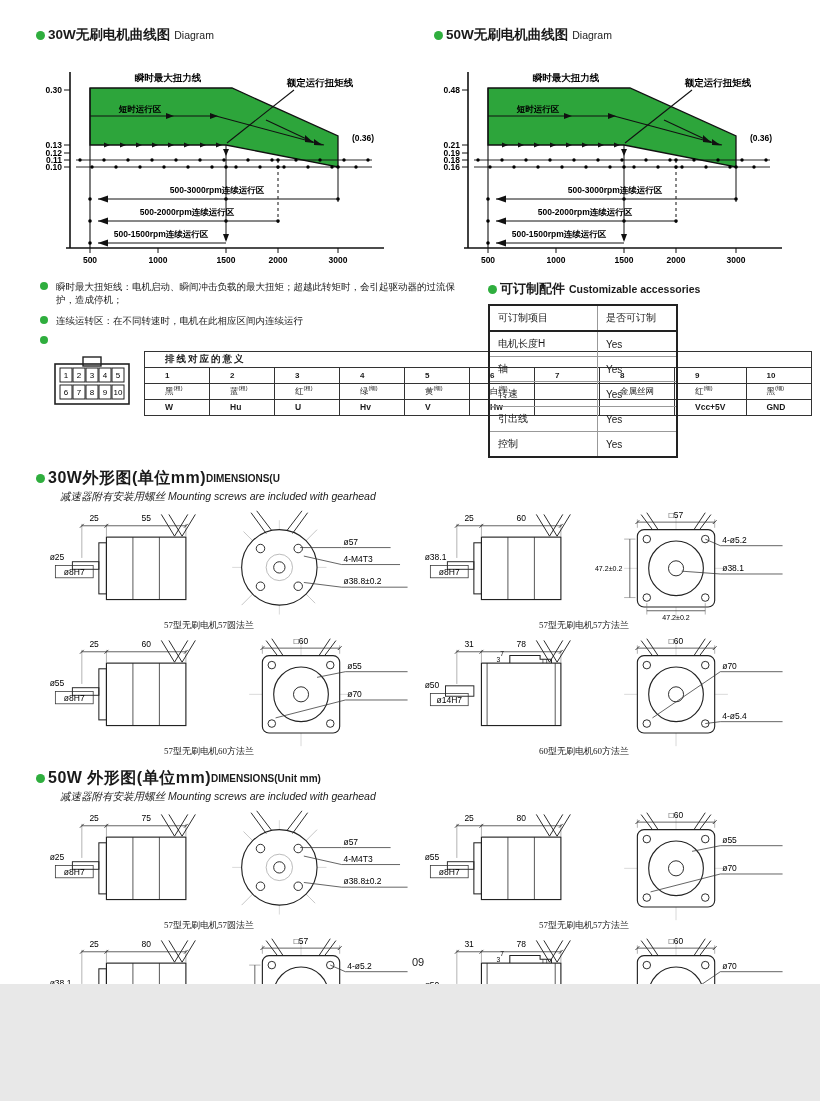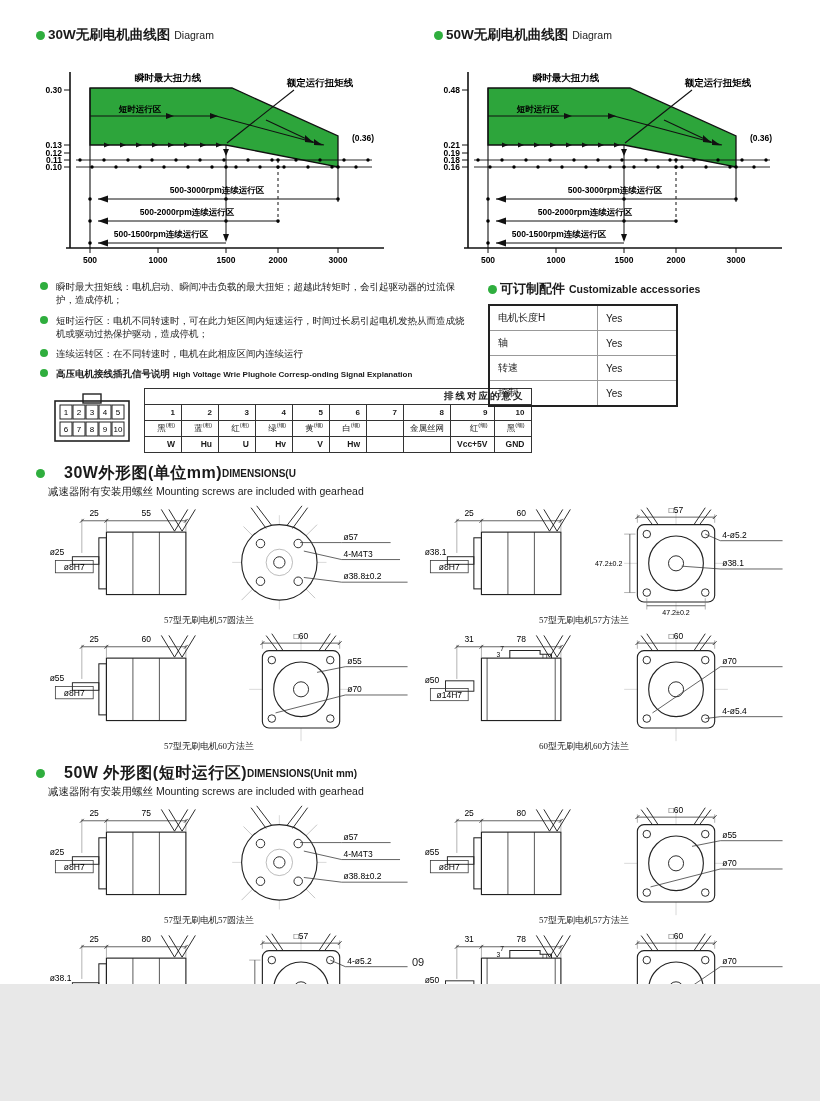--- a/index.html
+++ b/index.html
@@ -12,39 +12,39 @@
   .chart-title-cn{font-size:13.5px;font-weight:bold;}
   .chart-title-en{font-size:10.5px;font-weight:normal;margin-left:4px;}
   .mid-row{display:flex;gap:18px;padding:6px 24px 0 40px;}
   .notes-col{width:430px;flex:none;}
   .note-item{display:flex;gap:8px;margin-bottom:7px;font-size:9.5px;line-height:1.4;}
   .note-dot{width:8px;height:8px;border-radius:50%;background:var(--green,#2fae3e);margin-top:2px;flex:none;}
   .note-bold{font-weight:bold;}
   .note-en{font-weight:bold;font-size:8px;}
   .wire-row{display:flex;gap:12px;align-items:center;margin:6px 0 0 12px;}
   table.wire{border-collapse:collapse;font-size:8px;}
-  table.wire th,table.wire td{border:1px solid #333;text-align:right;padding:1px 6px;min-width:24px;height:13px;}
+  table.wire th,table.wire td{border:1px solid #333;text-align:left;padding:1px 20px;min-width:24px;height:13px;}
   table.wire .wt-title{font-size:9.5px;font-weight:bold;letter-spacing:2px;}
   table.wire td .sub{font-size:5.5px;vertical-align:super;}
   table.wire td.color-cell{font-size:8.5px;white-space:nowrap;}
   table.wire td.sig{font-weight:bold;font-size:8.5px;}
   .acc-col{flex:1;}
   .acc-head{display:flex;align-items:center;margin-bottom:6px;}
   .acc-title-cn{font-size:13px;font-weight:bold;}
   .acc-title-en{font-size:10.5px;font-weight:bold;margin-left:4px;}
   table.acc{border-collapse:collapse;border:2px solid #222;font-size:10px;width:190px;}
   table.acc th{border-bottom:2px solid #222;}
   table.acc th,table.acc td{text-align:left;padding:5px 8px;border-top:1px solid #999;}
   table.acc th{font-weight:normal;}
   table.acc td.yes,table.acc th.c2{border-left:1px solid #999;width:62px;}
   .dim-section{padding:10px 0 0 36px;}
   .dim-head{display:flex;align-items:center;}
-  .h-dim-cn{font-size:16px;font-weight:bold;letter-spacing:0.5px;margin-left:16px;}
+  .h-dim-cn{font-size:16px;font-weight:bold;letter-spacing:0.5px;}
   .h-dim-en{font-size:10px;font-weight:bold;}
-  .dim-sub{font-size:10.5px;margin:1px 0 4px 12px;}
+  .dim-sub{font-size:10.5px;margin:1px 0 4px 24px;font-style:italic;}
   .dim-sub .en{margin-left:3px;}
   .draw-grid{display:grid;grid-template-columns:375px 375px;row-gap:2px;margin-left:8px;}
   .drawing{display:flex;flex-direction:column;}
   .drawing-figs{display:flex;}
   .caption{font-size:9px;text-align:center;width:330px;margin-top:-4px;font-family:"Liberation Serif","DejaVu Serif",serif;}
   .pagenum{position:absolute;bottom:16px;left:16px;right:0;text-align:center;font-size:11px;color:#222;}
   svg text{font-family:"Liberation Sans","DejaVu Sans",sans-serif;}
 </style>
 </head>
 <body>
@@ -266,29 +266,24 @@
 
   <div class="mid-row">
     <div class="notes-col">
       <div id="notes">
           <div class="note-item">
     <span class="note-dot"></span>
             <div><span>瞬时最大扭矩线：电机启动、瞬间冲击负载的最大扭矩；超越此转矩时，会引起驱动器的过流保护，造成停机；</span></div>
           </div>
           <div class="note-item">
     <span class="note-dot"></span>
-            <div><span>短时运行区：电机不同转速时，可在此力矩区间内短速运行，时间过长易引起电机发热从而造成烧机或驱动过热保护驱动，造成停机；</span></div>
+            <div><span>连续运转区：在不同转速时，电机在此相应区间内连续运行</span></div>
           </div>
           <div class="note-item">
     <span class="note-dot"></span>
-            <div><span>连续运转区：在不同转速时，电机在此相应区间内连续运行</span></div>
-          </div>
-          <div class="note-item">
-    <span class="note-dot"></span>
-            <div><span class="note-bold">高压电机接线插孔信号说明</span> <span class="note-en">High Voltage Wrie Plughole Corresp-onding Signal Explanation</span></div>
           </div>
         </div>
       <div class="wire-row">
         <div id="connector"><svg width="80" height="52" viewBox="0 0 80 52">
     <rect x="31" y="2" width="18" height="9" fill="none" stroke="#222" stroke-width="1.4"></rect>
     <rect x="3" y="9" width="74" height="40" fill="none" stroke="#222" stroke-width="1.6"></rect>
               <rect x="8" y="13" width="12" height="14" fill="none" stroke="#222"></rect>
     <text x="14" y="23" font-size="8" text-anchor="middle">1</text>
               <rect x="21" y="13" width="12" height="14" fill="none" stroke="#222"></rect>
     <text x="27" y="23" font-size="8" text-anchor="middle">2</text>
@@ -359,29 +354,37 @@
     <div class="acc-col">
       <div class="acc-head">
         <span class="gdot"></span>
         <span class="acc-title-cn">可订制配件</span>
         <span class="acc-title-en">Customizable accessories</span>
       </div>
       <div id="acctable">
           <table class="acc">
     <tbody>
               <tr>
+                <th>可订制项目</th>
+        <th class="c2">是否可订制</th>
+              </tr>
+              <tr>
       <td>电机长度H</td>
       <td class="yes">Yes</td>
               </tr>
               <tr>
       <td>轴</td>
       <td class="yes">Yes</td>
               </tr>
               <tr>
       <td>转速</td>
+      <td class="yes">Yes</td>
+              </tr>
+              <tr>
+      <td>引出线</td>
       <td class="yes">Yes</td>
               </tr>
               <tr>
       <td>控制</td>
       <td class="yes">Yes</td>
               </tr>
             </tbody>
           </table>
         </div>
     </div>
@@ -627,21 +630,21 @@
             </svg>
           </div>
       <div class="caption">60型无刷电机60方法兰</div>
     </div>
       </div>
   </div>
 
   <div class="dim-section">
     <div class="dim-head">
       <span class="gdot"></span>
-      <span class="h-dim-cn">50W 外形图(短时运行区)</span>
+      <span class="h-dim-cn">50W 外形图(单位mm)</span>
       <span class="h-dim-en">DIMENSIONS(Unit mm)</span>
     </div>
     <div class="dim-sub">
       <span>减速器附有安装用螺丝</span><span class="en">Mounting screws are included with gearhead</span>
     </div>
     <div class="draw-grid" id="grid1">
         <div class="drawing">
       <div class="drawing-figs">
             <svg width="175" height="115" viewBox="0 0 185 120">
               <line x1="40" y1="16" x2="40" y2="52" stroke="#777" stroke-width="0.6"></line>

